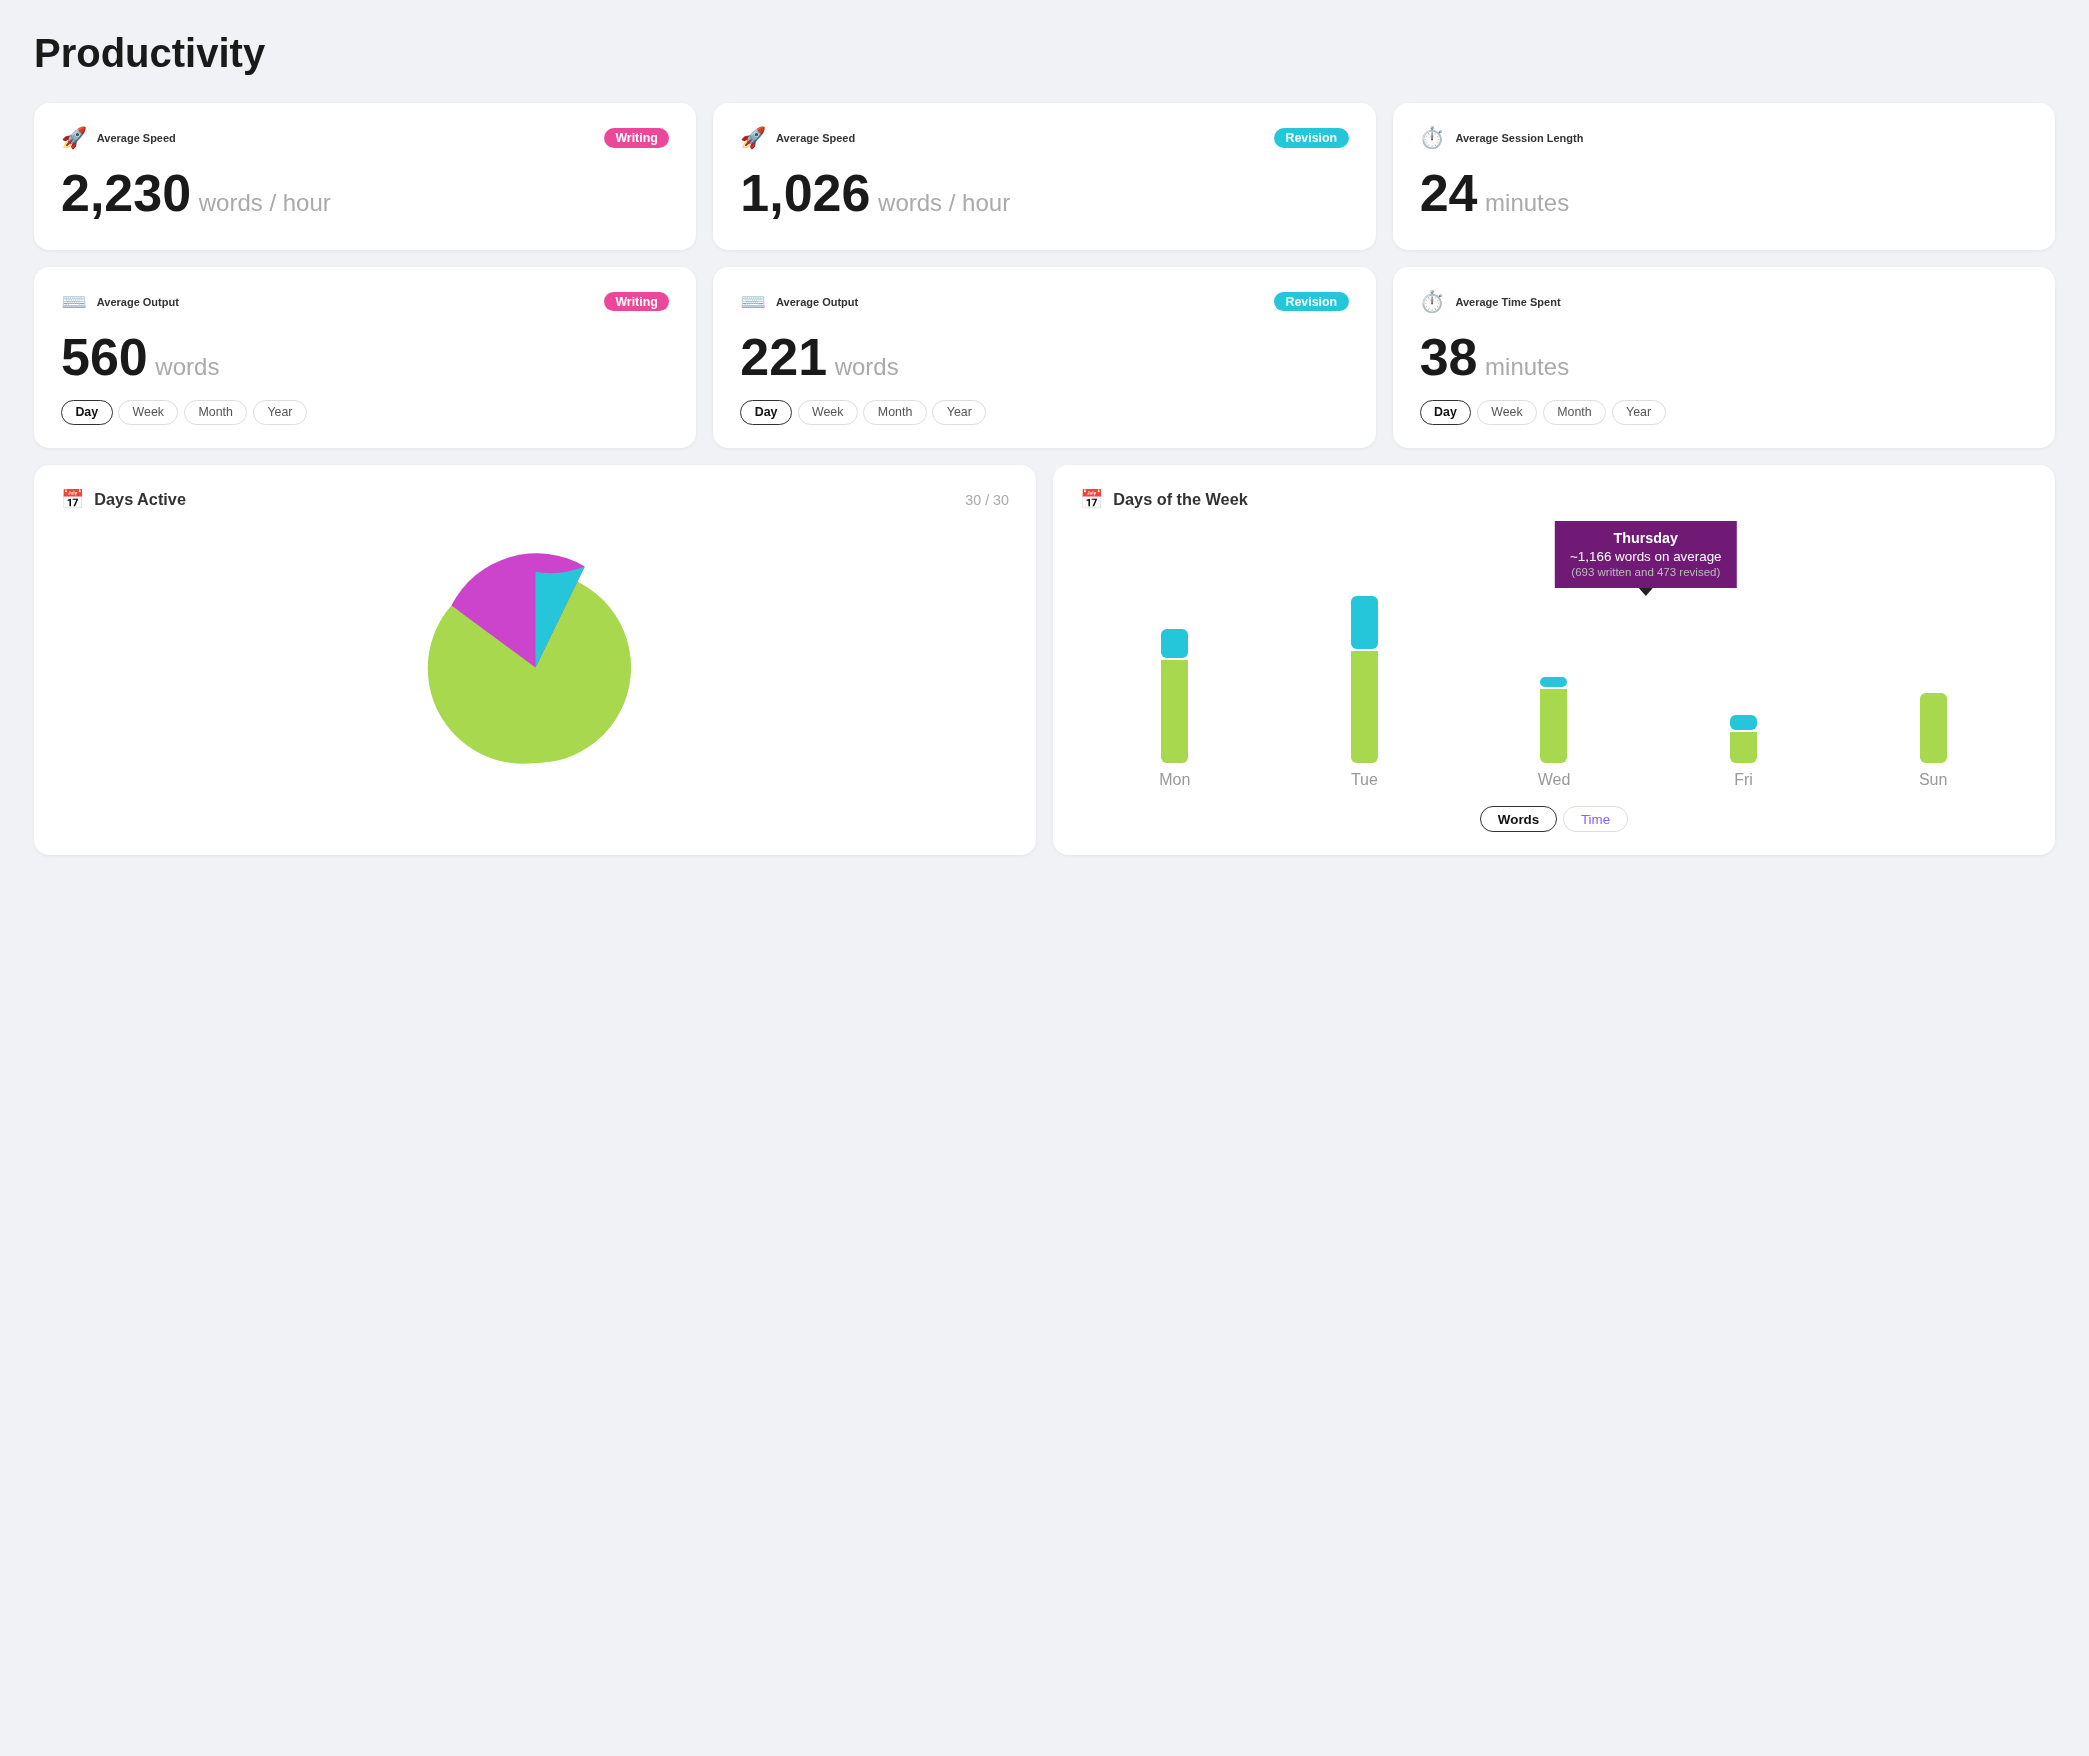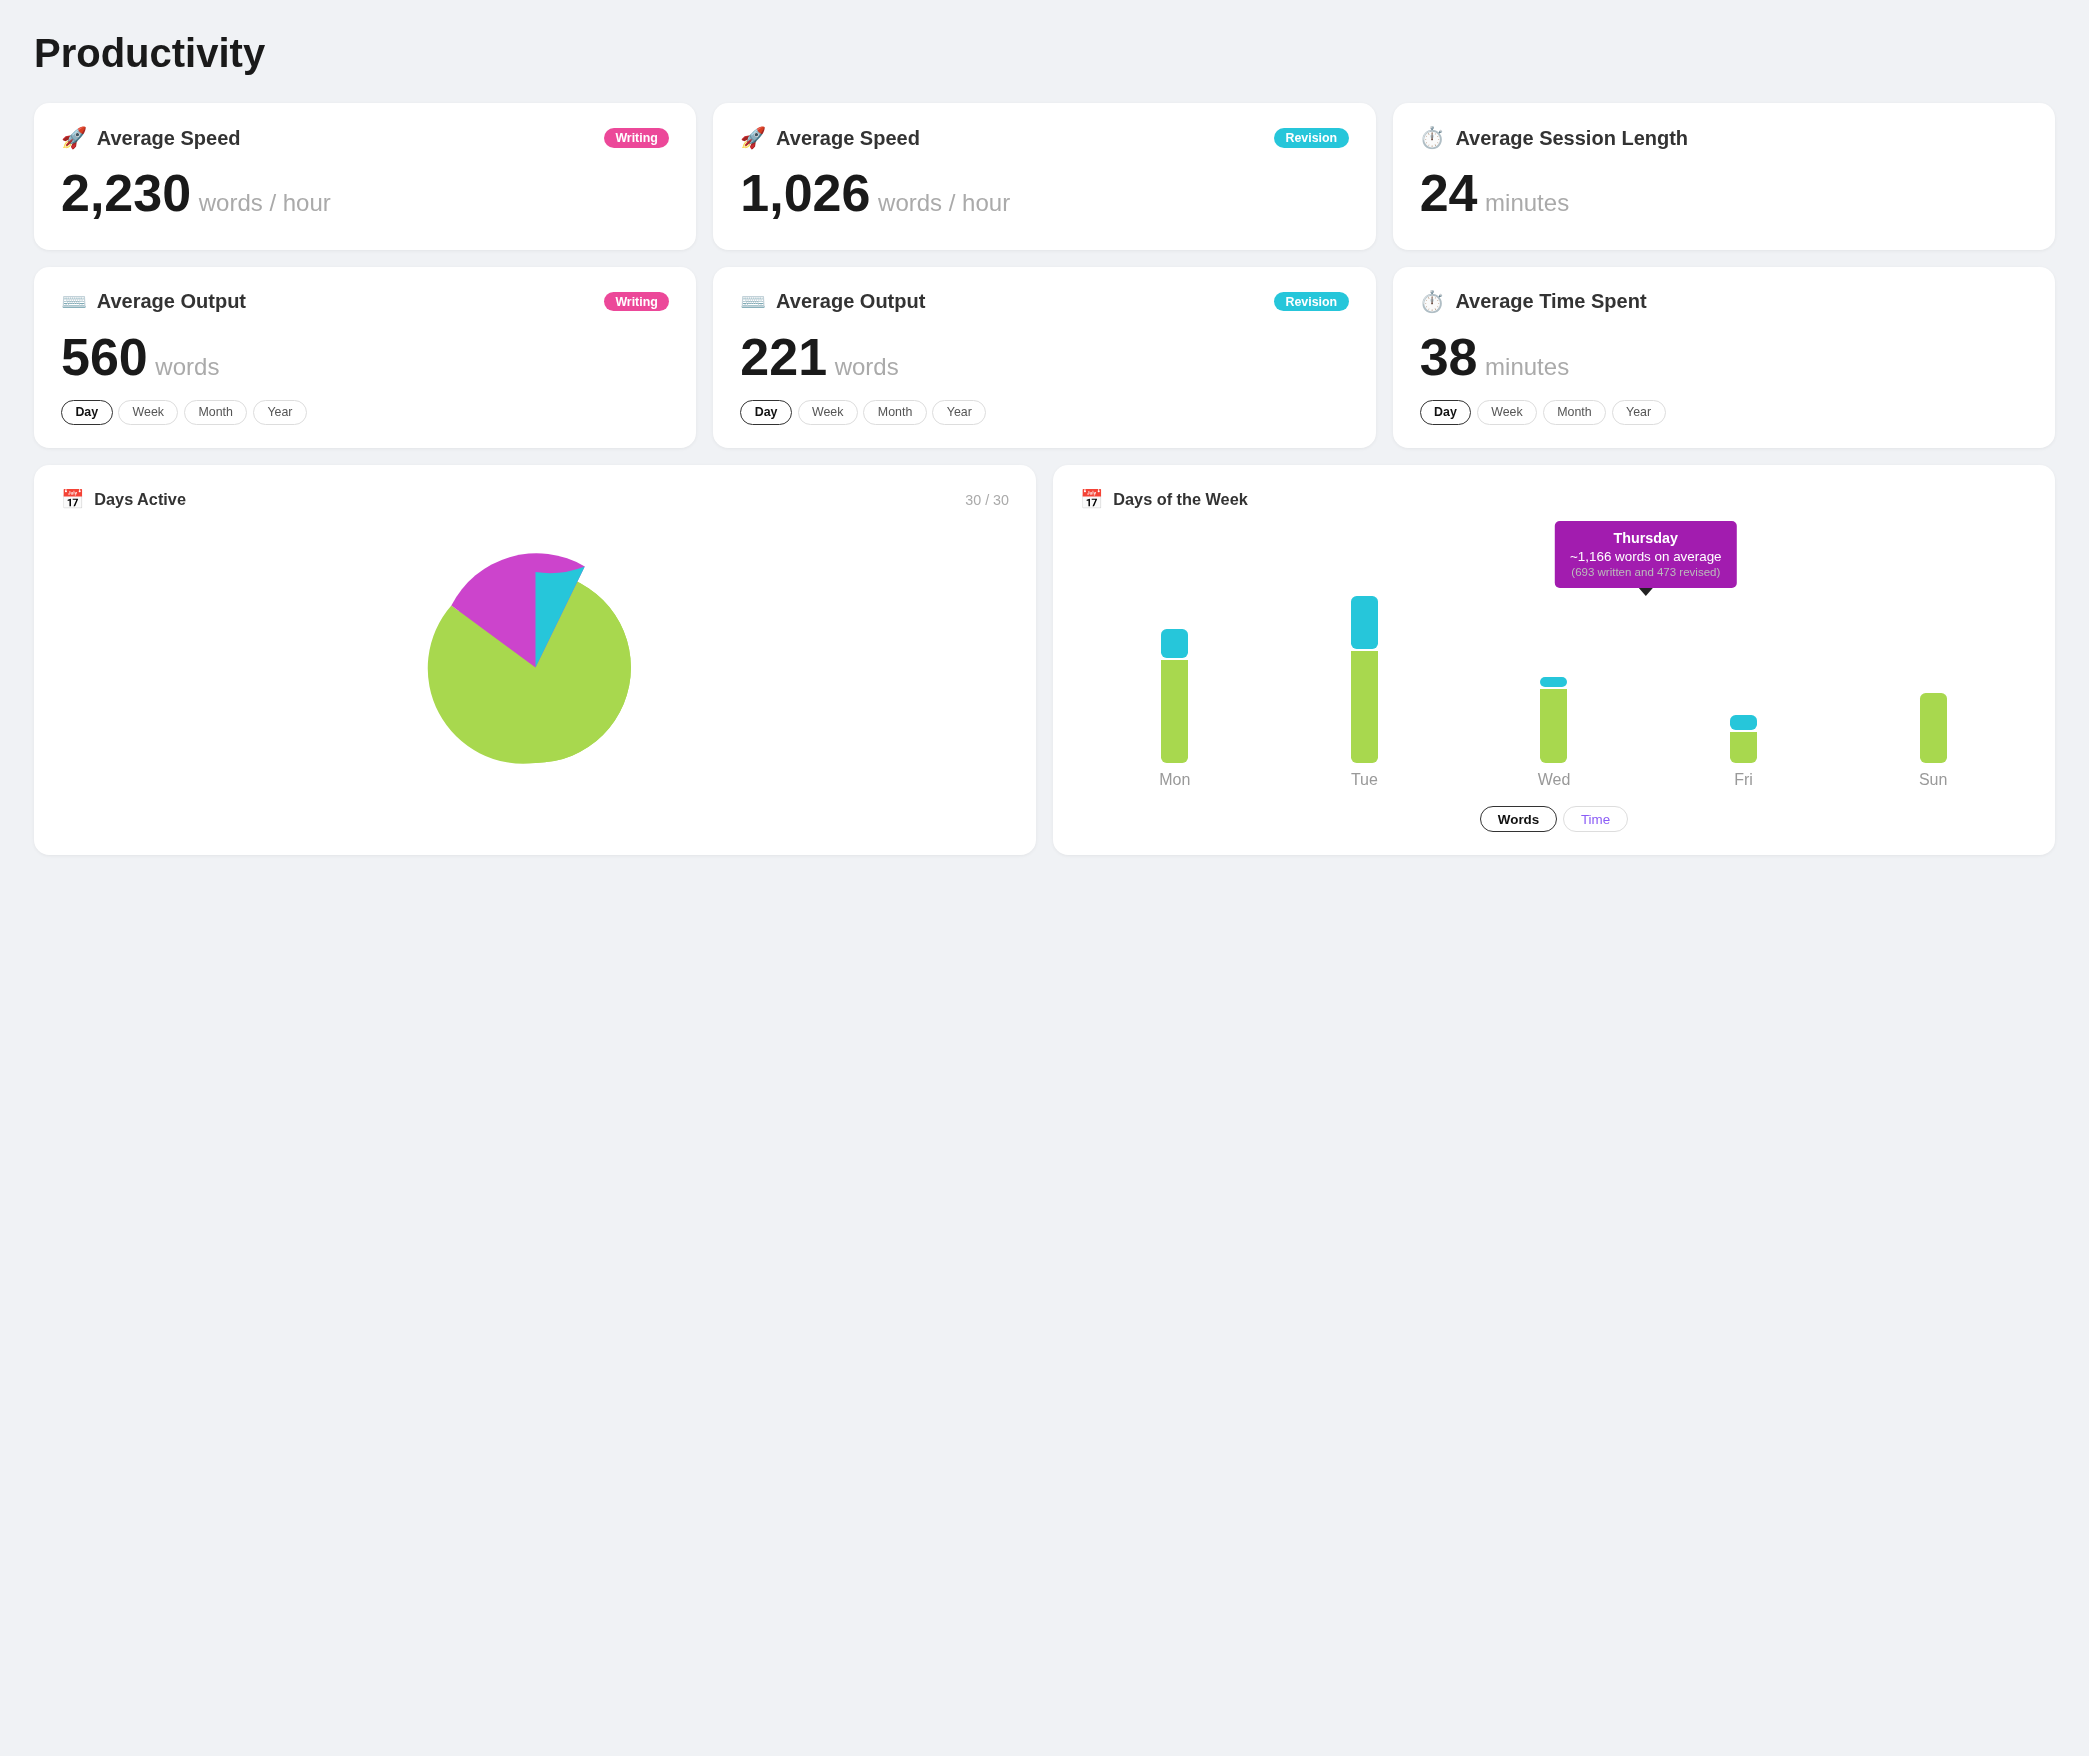--- a/index.html
+++ b/index.html
@@ -35,21 +35,21 @@
     }
     .card-header-left {
       display: flex;
       align-items: center;
       gap: 9.6px;
     }
     .card-icon {
       font-size: 21px;
     }
     .card-title {
-      font-size: 20px;
+      font-size: 11px;
       font-weight: 600;
       color: #333;
     }
     .badge {
       padding: 2.9px 11.5px;
       border-radius: 19px;
       font-size: 12.4px;
       font-weight: 600;
       color: #fff;
     }
@@ -134,23 +134,23 @@
     
     .bar-chart-area {
       position: relative;
       padding-top: 9.6px;
     }
     .tooltip-box {
       position: absolute;
       top: 0;
       left: 50%;
       transform: translateX(-10%);
-      background: #a21caf;
+      background: #701a75;
       color: #fff;
-      border-radius: 5px;
+      border-radius: 0;
       padding: 9.6px 15.3px;
       font-size: 12.4px;
       text-align: center;
       white-space: nowrap;
       z-index: 10;
     }
     .tooltip-box::after {
       content: '';
       position: absolute;
       bottom: -8.6px;

